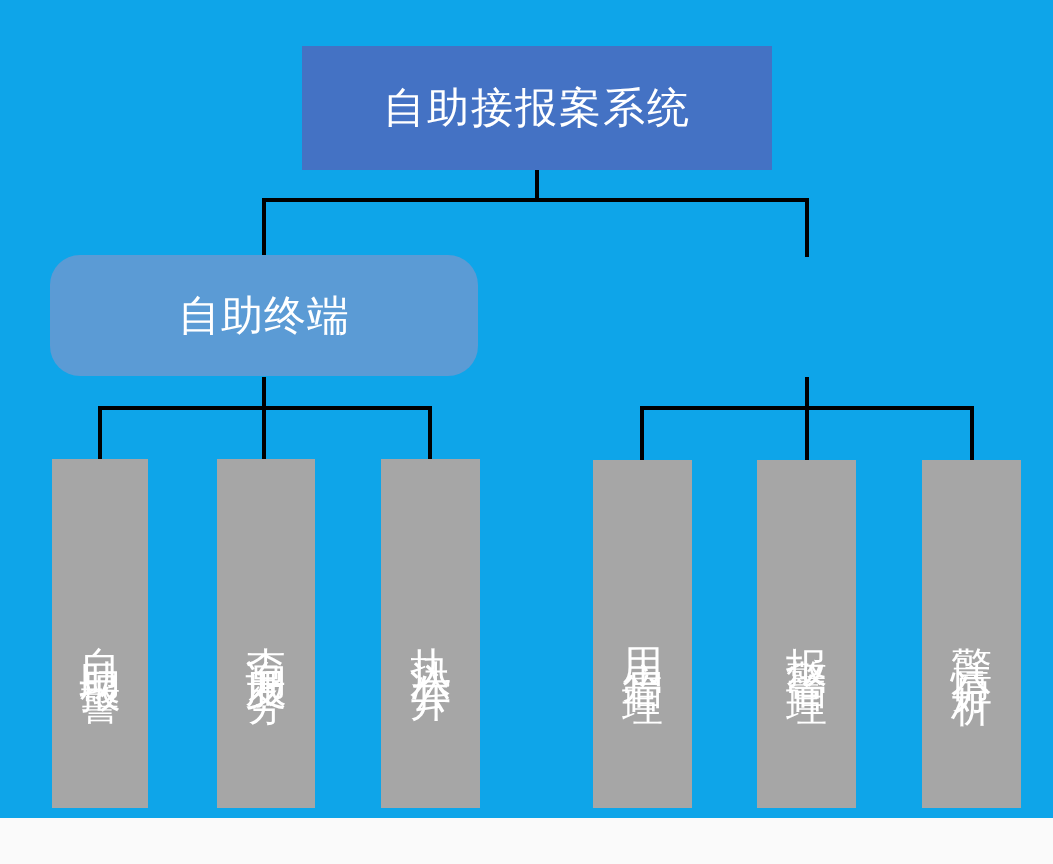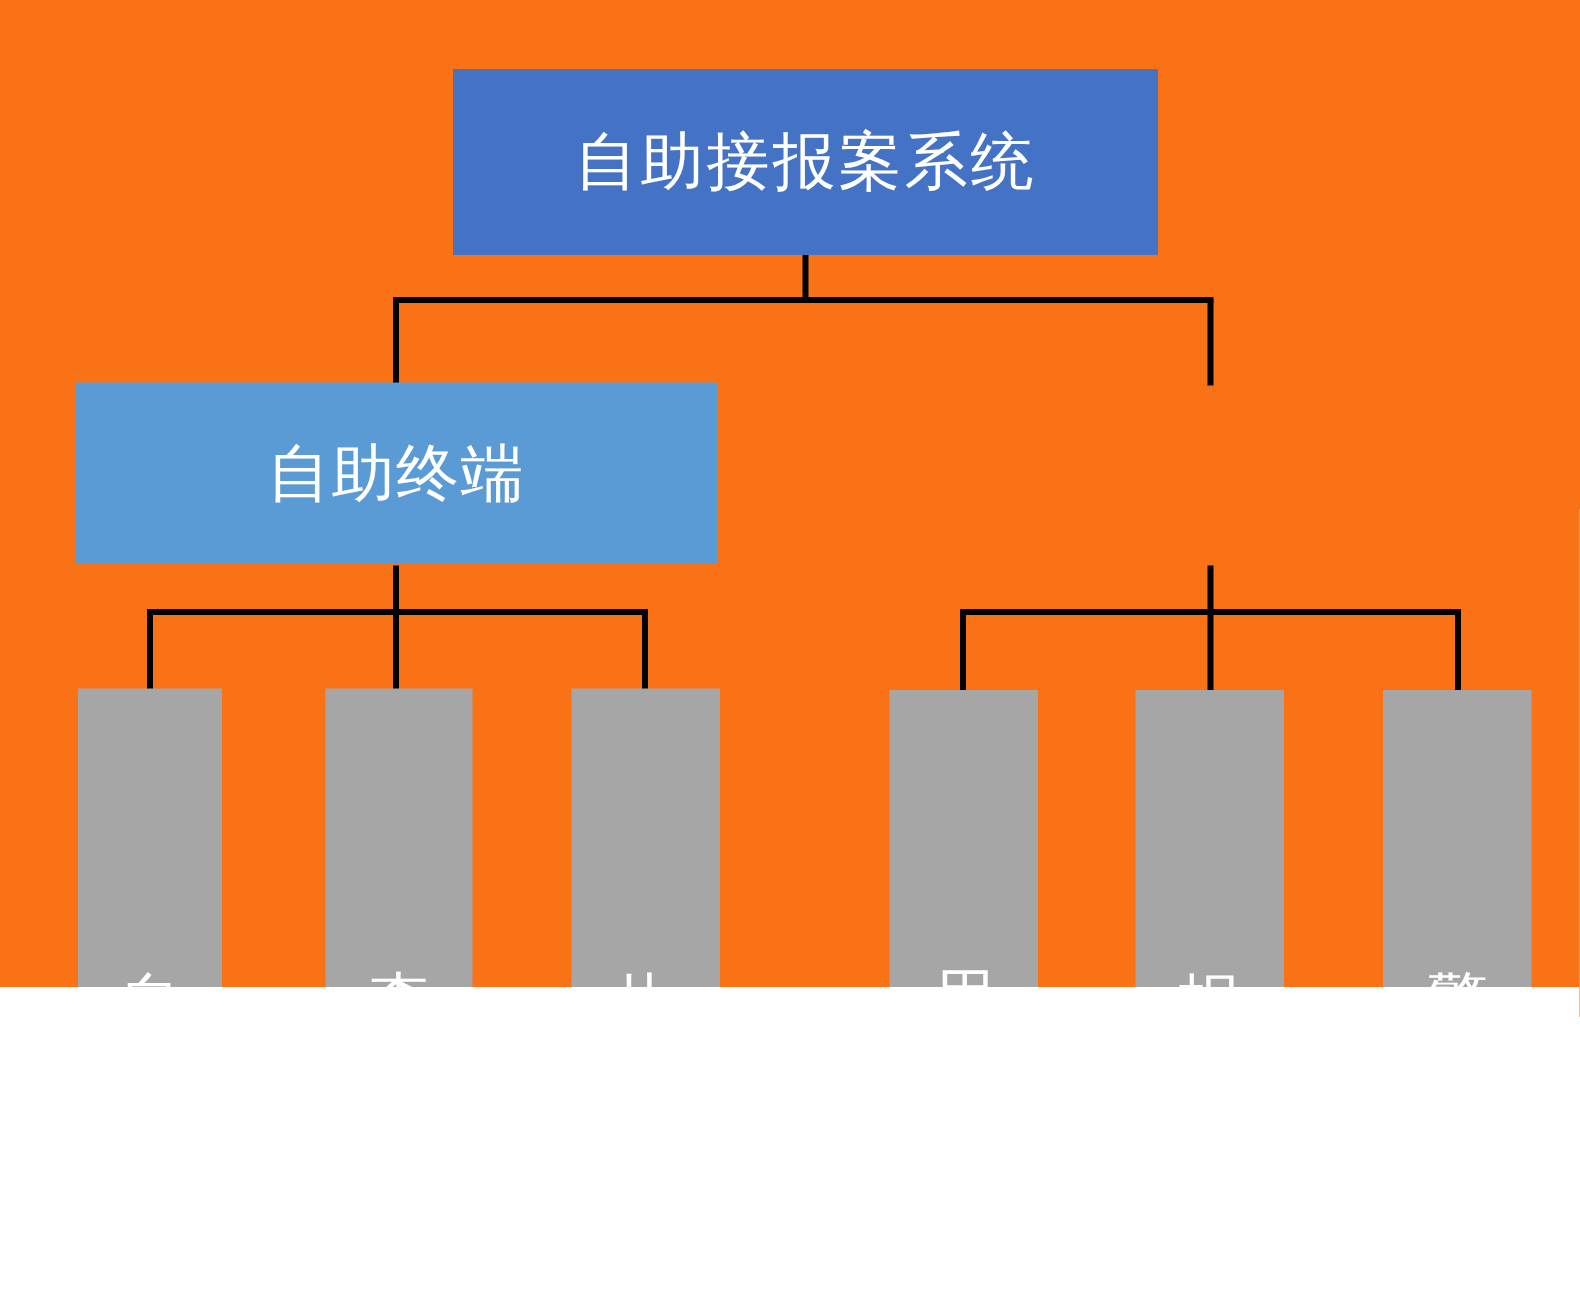--- a/index.html
+++ b/index.html
@@ -1,26 +1,26 @@
 <!DOCTYPE html>
 <html><head>
 <meta charset="utf-8">
 <style>
   html,body { margin:0; padding:0; }
   .canvas {
-    position:relative; width:1053px; height:658px;
-    background:#f97316; overflow:hidden;
+    position:relative; width:1053px; height:864px;
+    background:#0ea5e9; overflow:hidden;
     font-family:"Liberation Sans", sans-serif;
   }
   .node {
     position:absolute; display:flex; align-items:center; justify-content:center;
     color:#ffffff; box-sizing:border-box;
   }
   .root-node   { background:#4472C4; font-size:42px; letter-spacing:2px; }
-  .branch-node { background:#5B9BD5; font-size:42px; letter-spacing:1px; }
+  .branch-node { background:#5B9BD5; font-size:42px; letter-spacing:1px;border-radius:30px; }
   .leaf-node   { background:#A6A6A6; font-size:41px; }
   .leaf-node .label {
     writing-mode:vertical-rl; text-orientation:upright;
     letter-spacing:13px; margin-bottom:-13px; line-height:1;
   }
   .hlabel { line-height:1; }
   .line { position:absolute; background:#000000; }
   .footer-strip {
     position:absolute; left:0; top:818px; width:1053px; height:46px;
     background:#fafafa;

